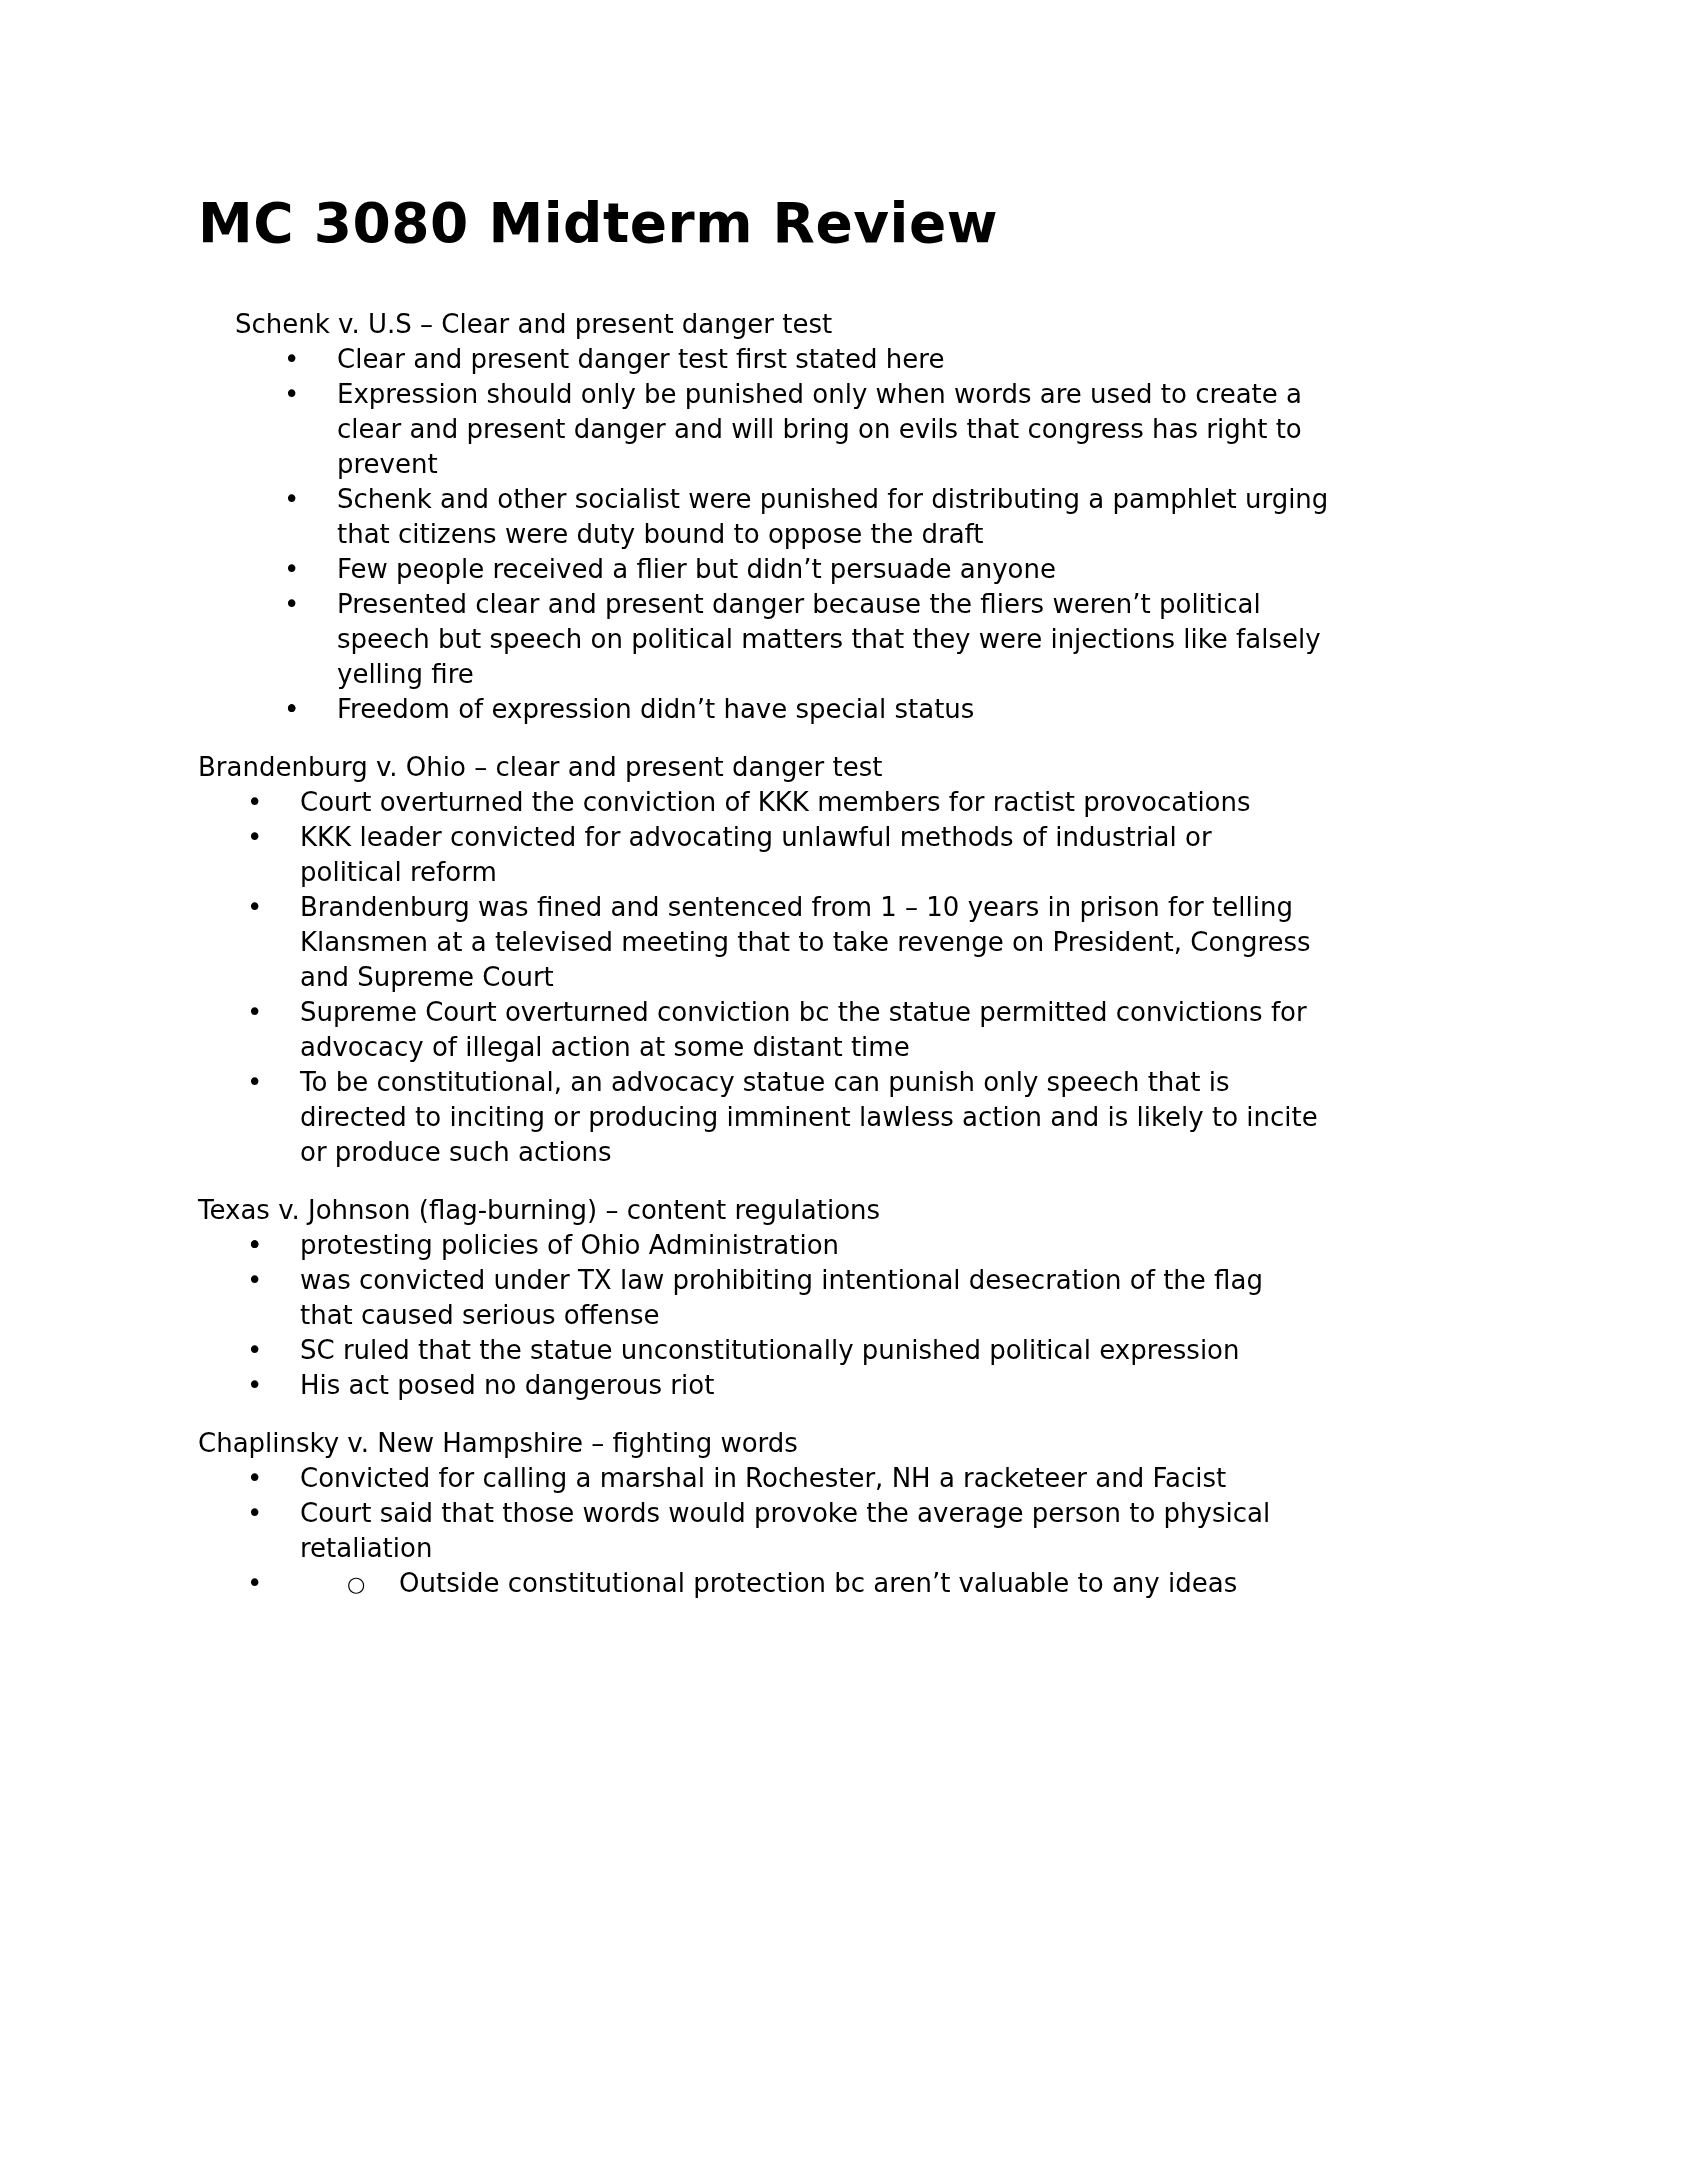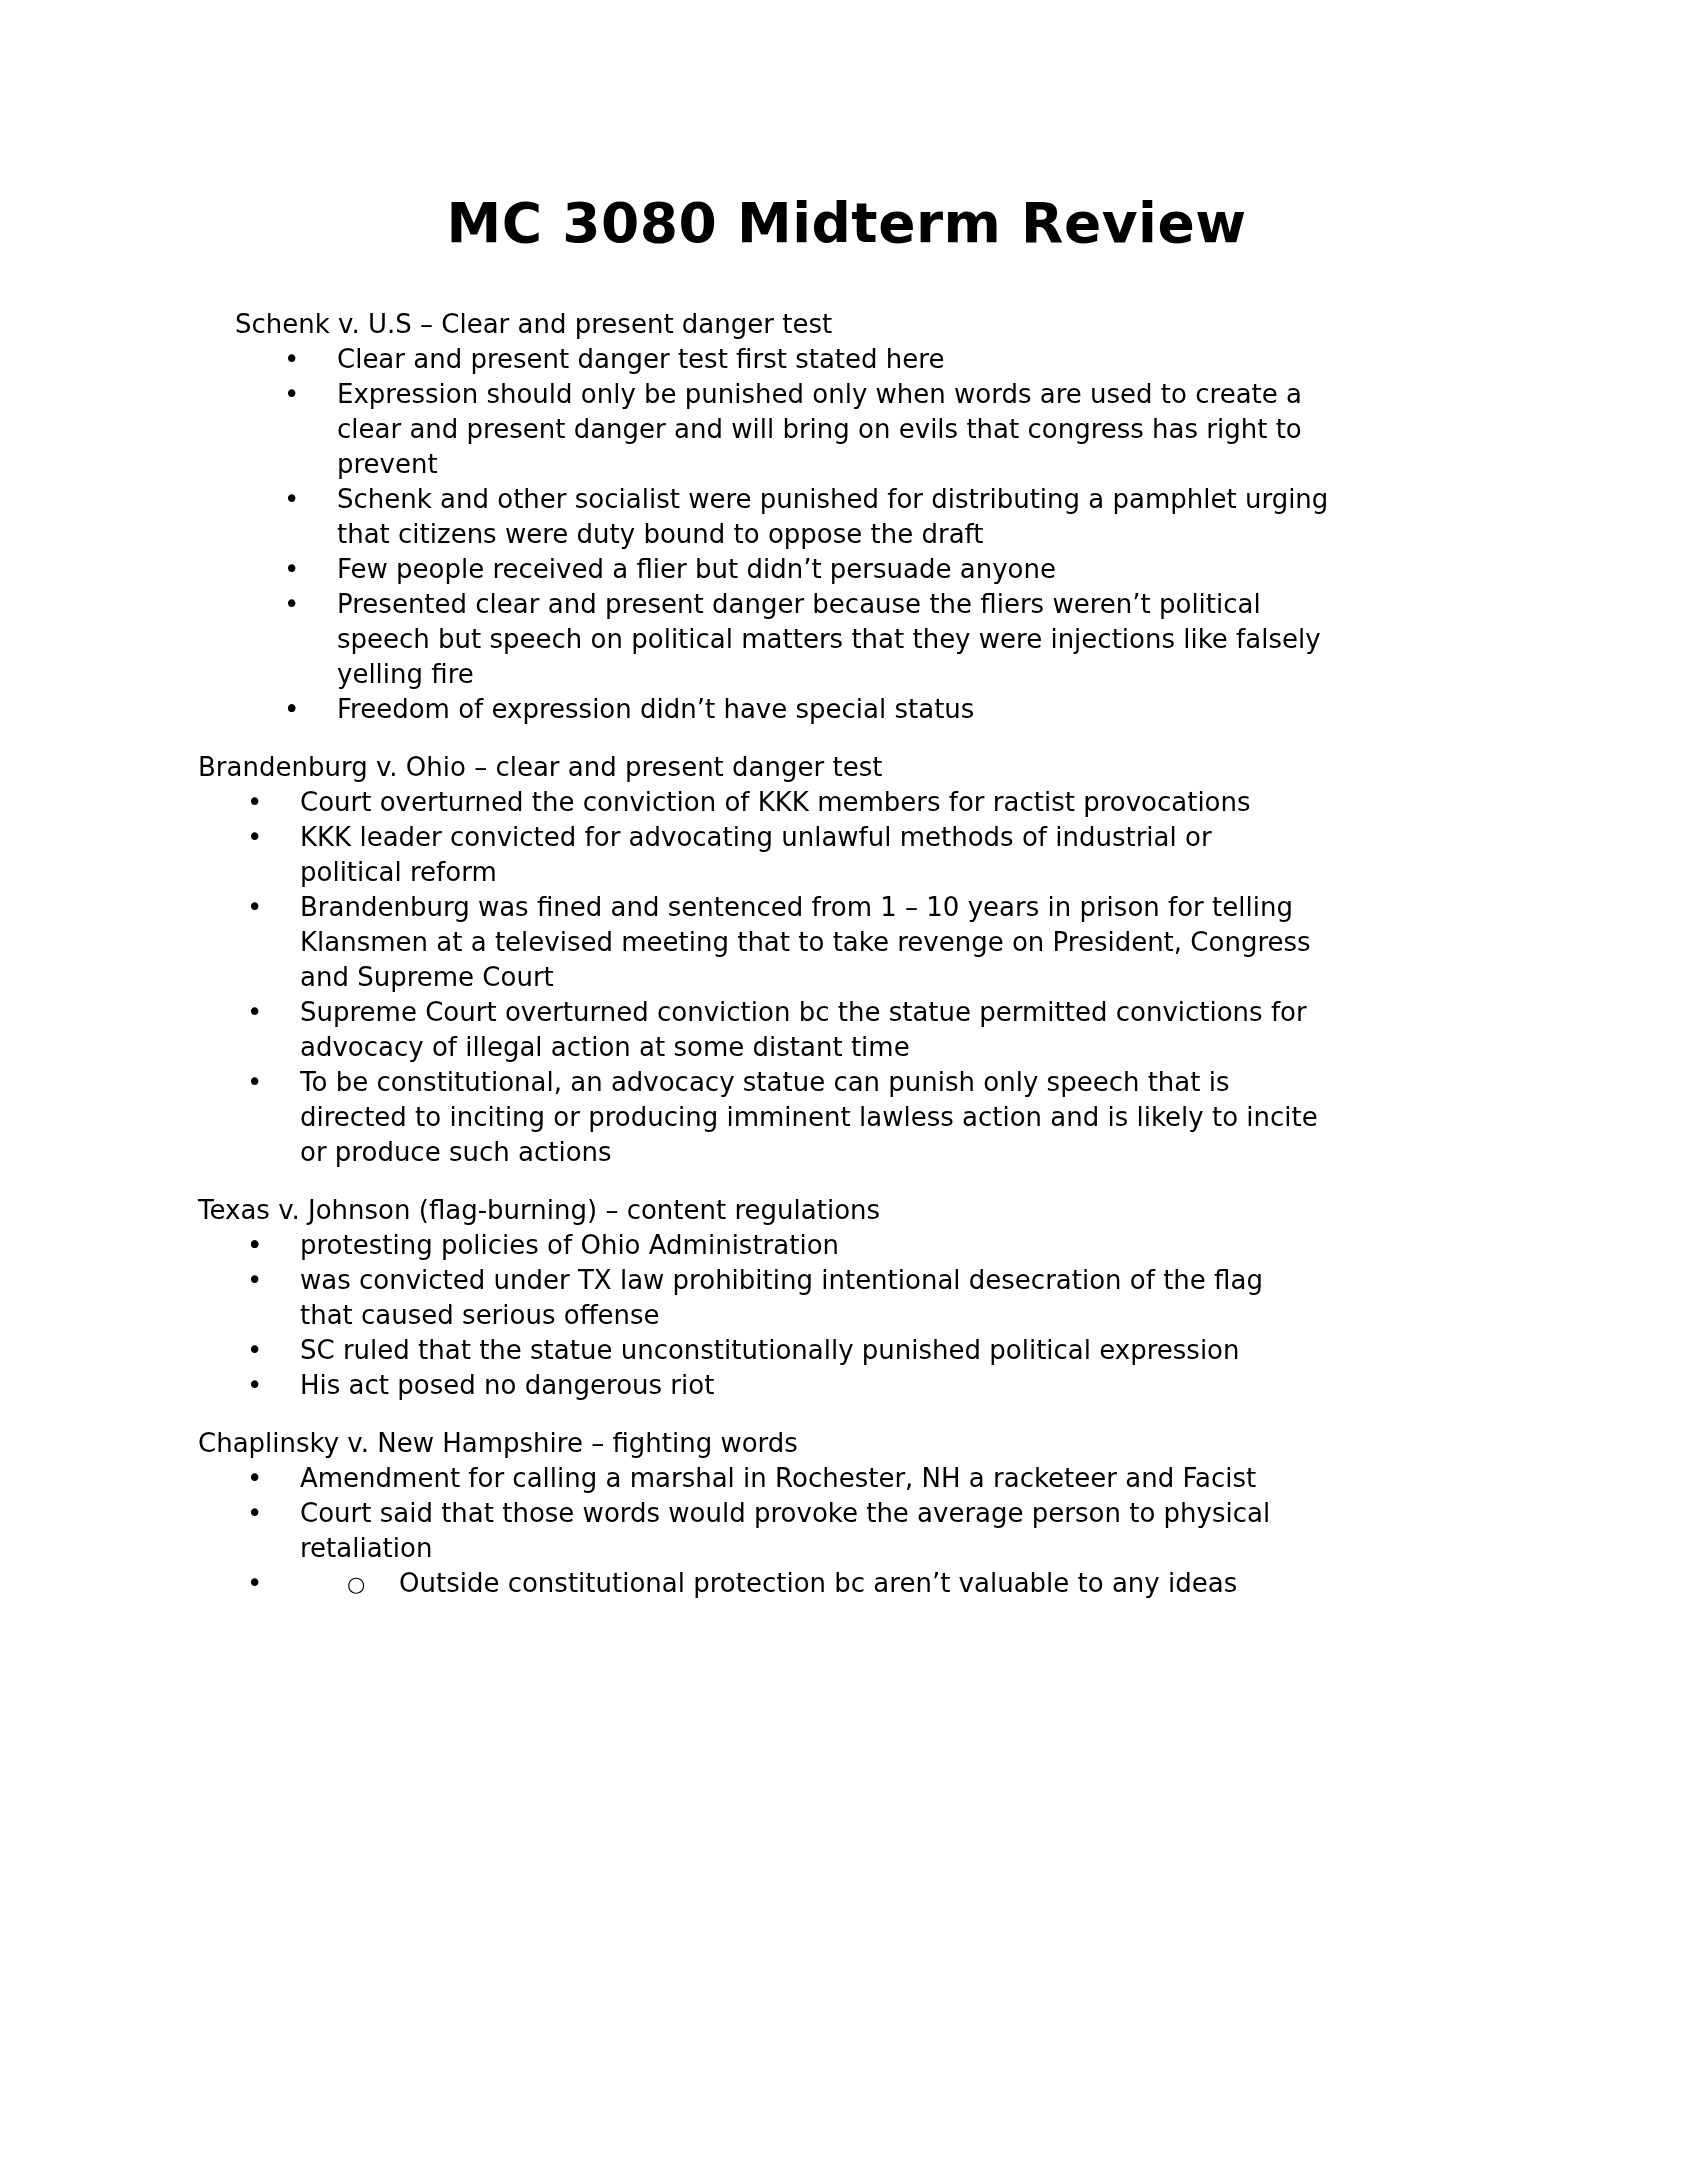--- a/index.html
+++ b/index.html
@@ -19,21 +19,20 @@
     width: 1683px;
     height: 2178px;
     padding: 194px 188px 0 198px;
     background: #ffffff;
   }
   .doc-title {
     margin: 0;
     font-size: 55px;
     line-height: 59px;
     font-weight: bold;
-    text-align: center;
     letter-spacing: 0.5px;
   }
   .cases-heading {
     margin: 53px 0 0 0;
     font-size: 41px;
     line-height: 50px;
     font-weight: bold;
     text-decoration: underline;
     text-decoration-thickness: 4px;
     text-underline-offset: 4px;
@@ -133,21 +132,21 @@
       <li class="b1"><span class="marker">•</span><span class="bt">was convicted under TX law prohibiting intentional desecration of the flag
 that caused serious offense</span></li>
       <li class="b1"><span class="marker">•</span><span class="bt">SC ruled that the statue unconstitutionally punished political expression</span></li>
       <li class="b1"><span class="marker">•</span><span class="bt">His act posed no dangerous riot</span></li>
     </ul>
   </section>
 
   <section class="case-section">
     <p class="case-name">Chaplinsky v. New Hampshire – fighting words</p>
     <ul class="bullets">
-      <li class="b1"><span class="marker">•</span><span class="bt">Amendment for calling a marshal in Rochester, NH a racketeer and Facist</span></li>
+      <li class="b1"><span class="marker">•</span><span class="bt">Convicted for calling a marshal in Rochester, NH a racketeer and Facist</span></li>
       <li class="b1"><span class="marker">•</span><span class="bt">Court said that those words would provoke the average person to physical
 retaliation</span></li>
       <li class="b1"><span class="marker">•</span></li>
       <li class="b2"><span class="marker">○</span><span class="bt">Outside constitutional protection bc aren’t valuable to any ideas</span></li>
     </ul>
   </section>
 
 </div>
 
 

